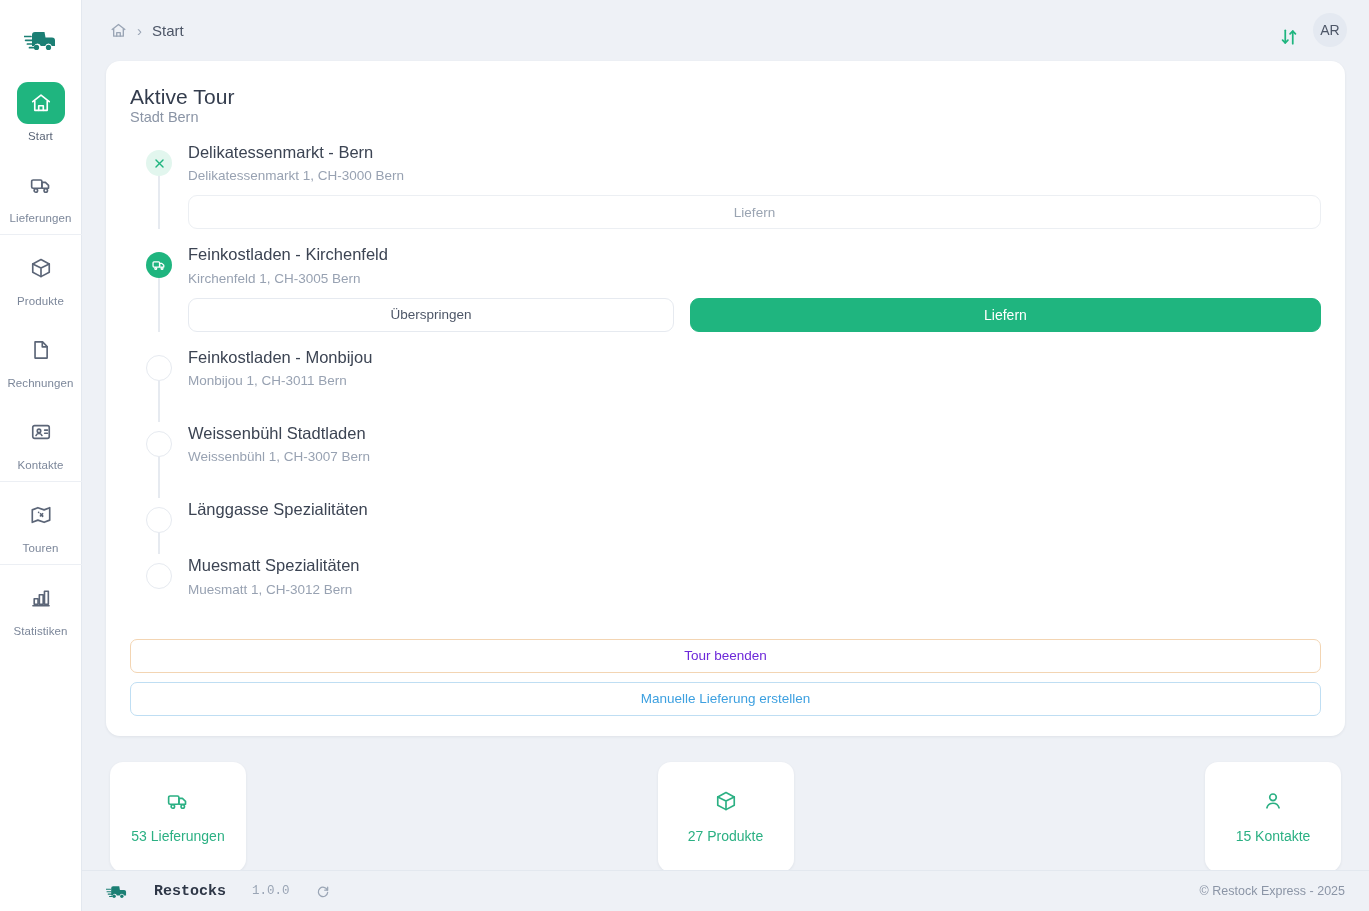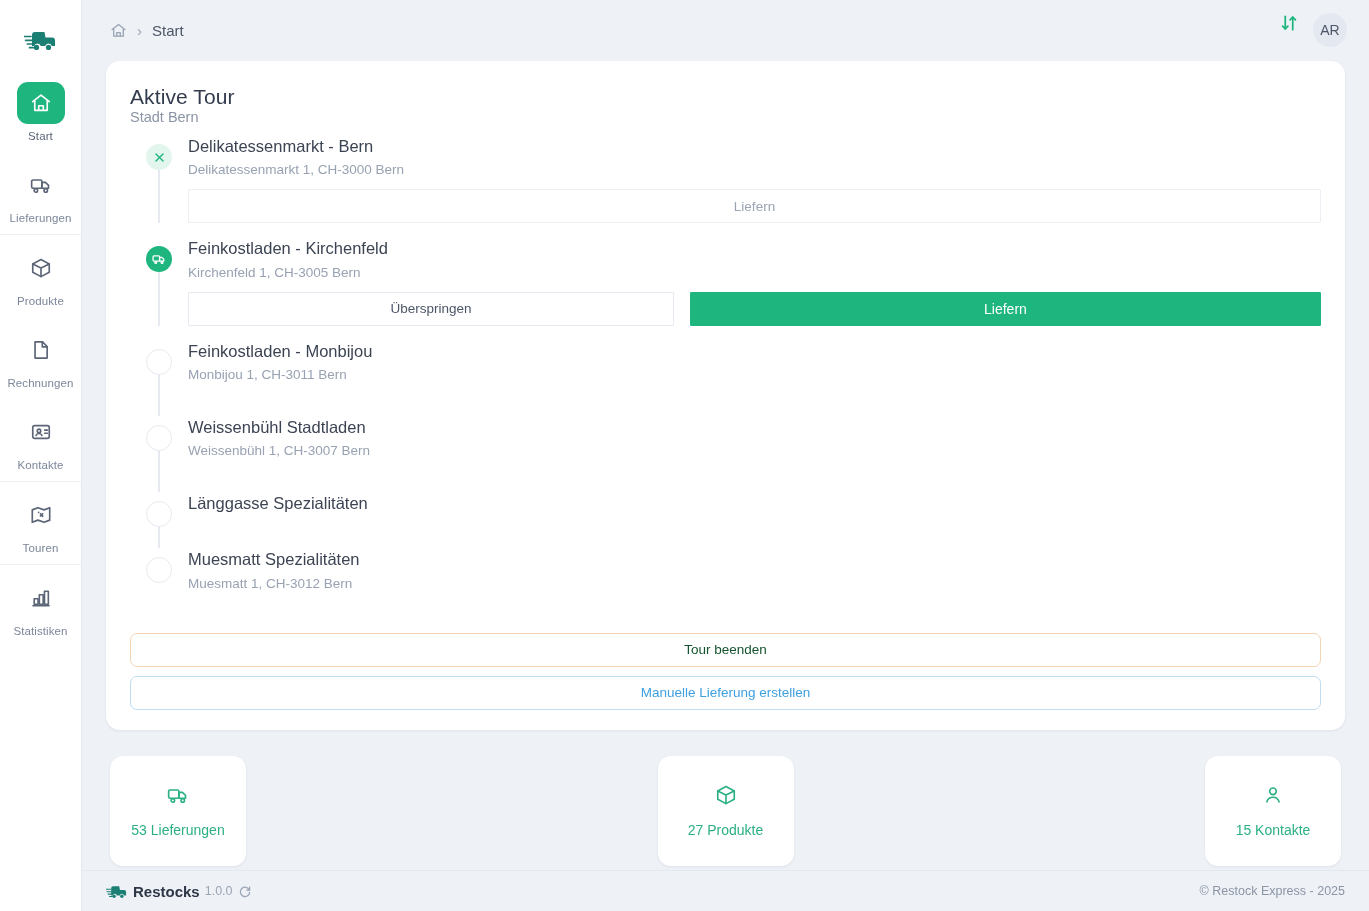--- a/index.html
+++ b/index.html
@@ -42,41 +42,41 @@
   .main { flex: 1; height: 911px; display: flex; flex-direction: column; position: relative; }
   .topbar {
     height: 60px; flex: 0 0 60px;
     display: flex; align-items: center; padding: 0 22px 0 28px;
     background: #eef1f6;
   }
   .crumbs { display: flex; align-items: center; gap: 10px; }
   .crumb-home { color: #9aa5b5; display: flex; }
   .crumb-sep { color: #9aa5b5; font-size: 15px; line-height: 1; }
   .crumb-text { font-size: 15px; color: #4d5667; }
-  .topbar-right { margin-left: auto; display: flex; align-items: flex-start; gap: 14px; }
+  .topbar-right { margin-left: auto; display: flex; align-items: flex-end; gap: 14px; }
   .sync-icon { color: #1fb57f; display: flex; cursor: pointer; }
   .avatar {
     width: 34px; height: 34px; border-radius: 50%;
     background: #e4e9f1; color: #4d5667;
     display: flex; align-items: center; justify-content: center;
     font-size: 14px; cursor: pointer;
   }
 
   .content { flex: 1; padding: 1px 24px; overflow: hidden; }
 
   
   .card {
     background: #ffffff; border-radius: 14px;
     box-shadow: 0 1px 3px rgba(30,40,60,.07);
     padding: 24px 24px 20px 24px;
   }
   .card-title { font-size: 21px; color: #333c4d; font-weight: 400; letter-spacing: .1px; }
   .card-sub { font-size: 14.5px; color: #8b95a6; }
 
-  .stops { margin-top: 10px; position: relative; }
+  .stops { margin-top: 16px; position: relative; }
   .stop { position: relative; padding-left: 58px; }
   .marker-col {
     position: absolute; left: 14px; top: 0; bottom: 0; width: 30px;
     display: flex; flex-direction: column; align-items: center;
   }
   .marker {
     width: 26px; height: 26px; border-radius: 50%;
     display: flex; align-items: center; justify-content: center;
     flex: 0 0 26px; margin-top: 9px; z-index: 2;
   }
@@ -85,56 +85,56 @@
   .marker.pending { background: #ffffff; border: 1.5px solid #e6eaf0; }
   .line { width: 1.5px; flex: 1 1 auto; background: #e6eaf0; }
   .stop:last-of-type .line { background: transparent; }
 
   .stop-name { font-size: 16.5px; color: #3c4453; line-height: 1.35; }
   .stop-addr { font-size: 13.5px; color: #98a2b2; margin-top: 5px; }
   .stop-actions { display: flex; gap: 16px; margin-top: 12px; margin-bottom: 14px; }
   .stop-spacer { height: 34px; }
 
   .btn {
-    height: 34px; border-radius: 1px; border: 1px solid #eceff3;
+    height: 34px; border-radius: 9px; border: 1px solid #eceff3;
     background: #ffffff; font-size: 13.5px; color: #8e98a8;
     display: flex; align-items: center; justify-content: center;
     cursor: pointer; font-family: inherit; flex: 1;
   }
   .btn-skip { border-color: #e6eaf0; color: #4d5667; }
   .btn-deliver-primary {
     background: #1fb57f; border-color: #1fb57f; color: #ffffff; font-size: 14px;
   }
   .btn-disabled { color: #9aa4b2; }
 
   .card-footer-actions { margin-top: 8px; display: flex; flex-direction: column; gap: 9px; }
   .btn-wide { height: 34px; width: 100%; border-radius: 7px; font-size: 13.5px;
     display: flex; align-items: center; justify-content: center; cursor: pointer;
     background: #ffffff; font-family: inherit; }
-  .btn-end { border: 1px solid #f3d5b3; color: #14532d; }
+  .btn-end { border: 1px solid #f3d5b3; color: #6d28d9; }
   .btn-manual { border: 1px solid #bfdef3; color: #3da0e0; }
 
   
   .stats { margin-top: 26px; display: flex; justify-content: space-between; padding: 0 4px; }
   .stat {
     width: 136px; height: 110px; background: #ffffff; border-radius: 13px;
     box-shadow: 0 1px 3px rgba(30,40,60,.07);
     display: flex; flex-direction: column; align-items: center; justify-content: center;
     gap: 16px; cursor: pointer;
   }
   .stat-icon { color: #2bb083; display: flex; }
   .stat-label { font-size: 14px; color: #2bb083; }
 
   
   .page-footer {
     height: 41px; flex: 0 0 41px;
     display: flex; align-items: center; padding: 0 24px;
     border-top: 1px solid #e3e8ef; background: #eef1f6;
   }
-  .foot-left { display: flex; align-items: center; gap: 5px; }
+  .foot-left { display: flex; align-items: center; gap: 26px; font-family: Liberation Mono, monospace; }
   .foot-brand { font-size: 15px; color: #2e3747; font-weight: bold; }
   .foot-ver { font-size: 12.5px; color: #9aa5b5; }
   .foot-refresh { color: #9aa5b5; display: flex; cursor: pointer; }
   .foot-right { margin-left: auto; font-size: 12.5px; color: #8b95a6; }
 </style>
 </head>
 <body>
 
 <div class="app">
 

